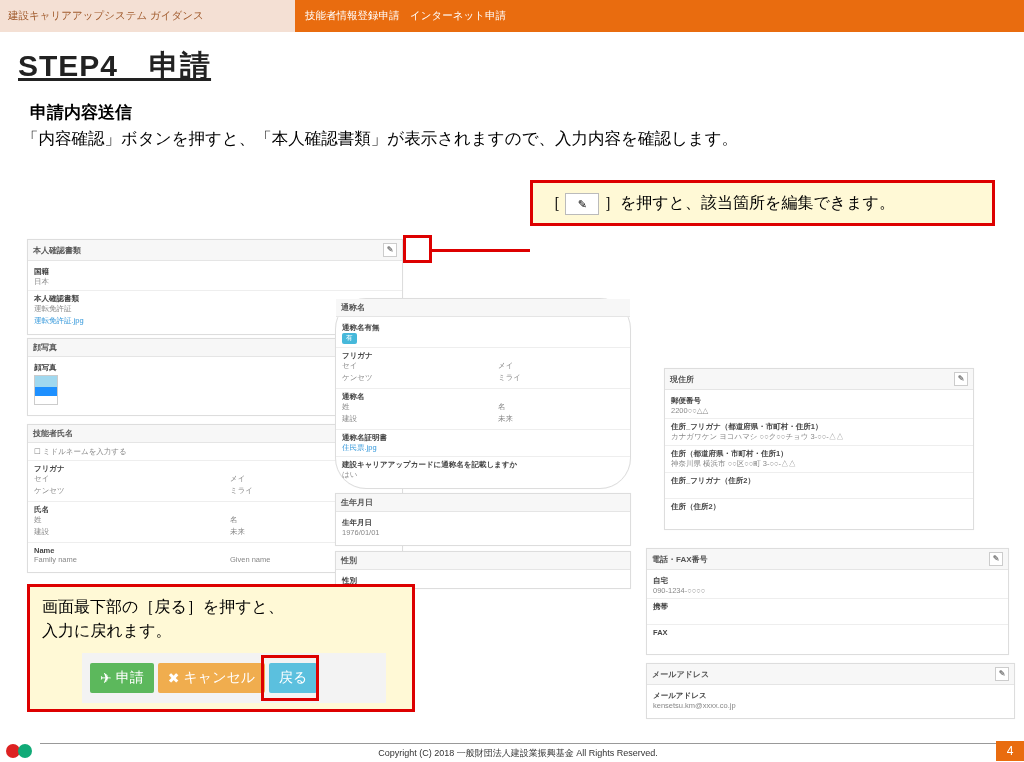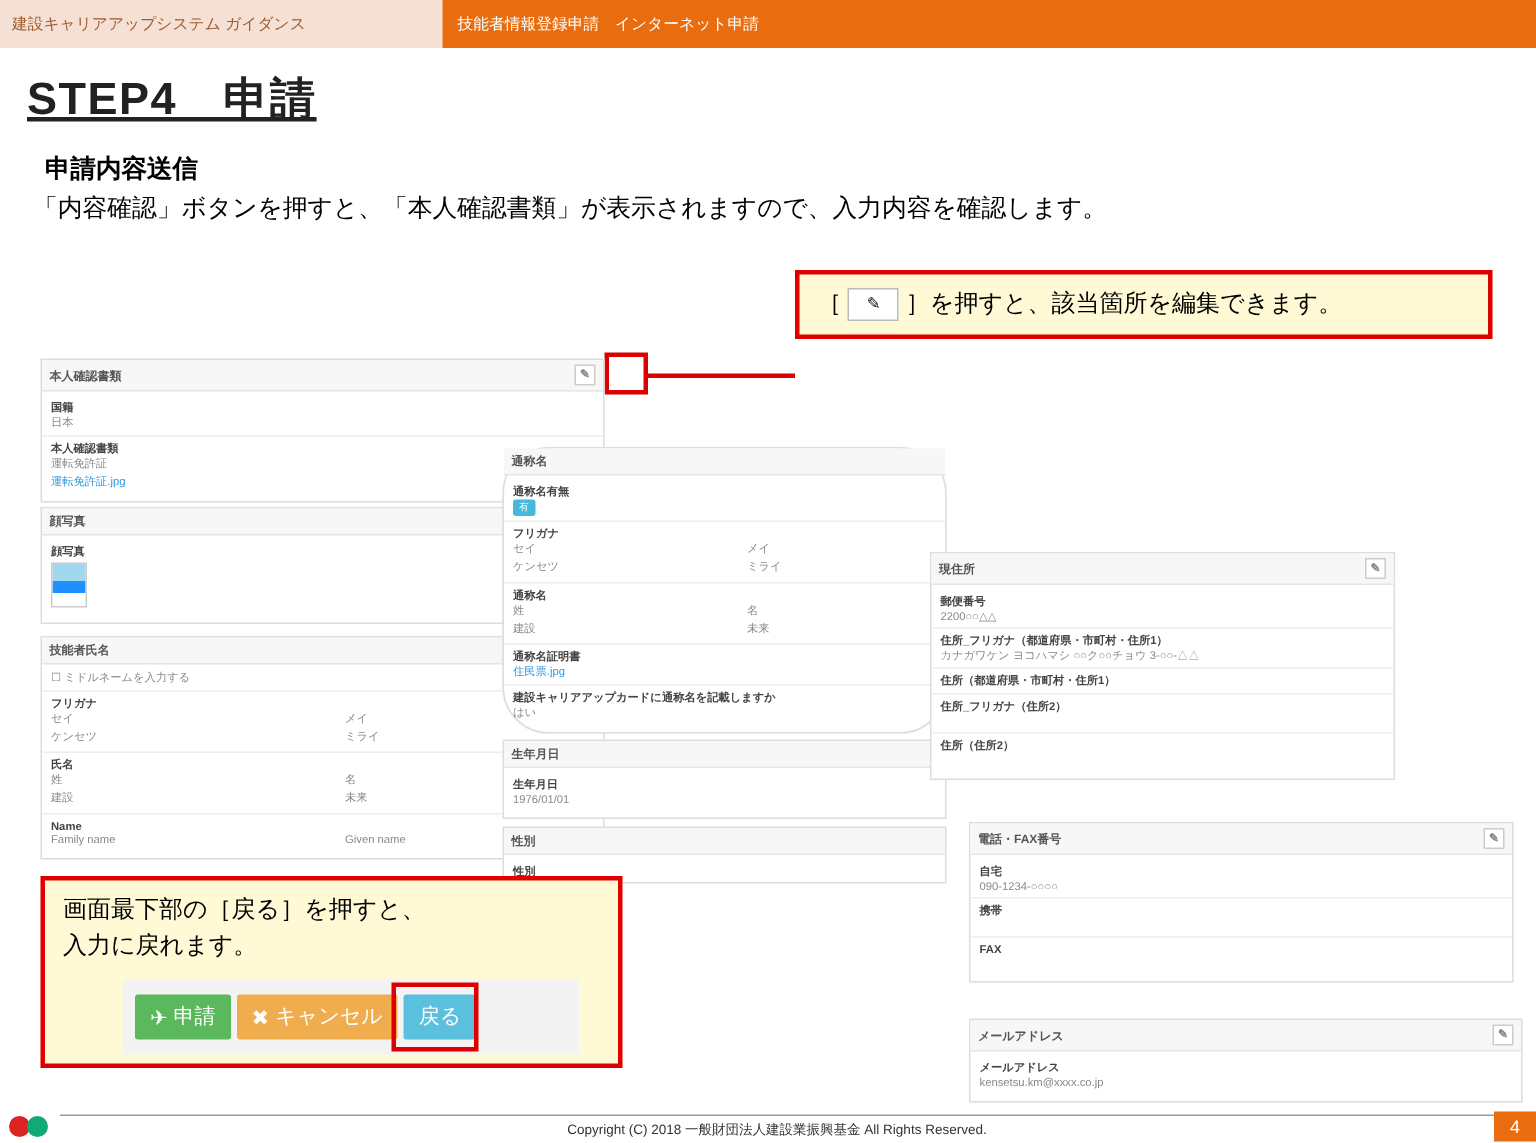--- a/index.html
+++ b/index.html
@@ -186,33 +186,34 @@
 
 <div class="panel" style="left:335px; top:551px; width:296px; height:38px;">
   <div class="panel-header">
       <span>性別</span>
     </div>
   <div class="panel-body">
       <div class="lbl">性別</div>
     </div>
 </div>
 
-<div class="panel" style="left:620px; top:368px; width:310px;">
+<div class="panel" style="left:664px; top:368px; width:310px;">
   <div class="panel-header">
     <span>現住所</span>
     <span class="edit-btn">✎</span>
   </div>
   <div class="panel-body">
     <div class="lbl">郵便番号</div>
     <div class="val">2200○○△△</div>
     <hr class="sep">
     <div class="lbl">住所_フリガナ（都道府県・市町村・住所1）</div>
     <div class="val">カナガワケン ヨコハマシ ○○ク○○チョウ 3-○○-△△</div>
     <hr class="sep">
     <div class="lbl">住所（都道府県・市町村・住所1）</div>
+    <div class="val">神奈川県 横浜市 ○○区○○町 3-○○-△△</div>
     <hr class="sep">
     <div class="lbl">住所_フリガナ（住所2）</div>
     <div class="val">&nbsp;</div>
     <hr class="sep">
     <div class="lbl">住所（住所2）</div>
     <div class="val">&nbsp;</div>
   </div>
 </div>
 
 <div class="panel" style="left:646px; top:548px; width:363px;">
@@ -225,21 +226,21 @@
     <div class="val">090-1234-○○○○</div>
     <hr class="sep">
     <div class="lbl">携帯</div>
     <div class="val">&nbsp;</div>
     <hr class="sep">
     <div class="lbl">FAX</div>
     <div class="val">&nbsp;</div>
   </div>
 </div>
 
-<div class="panel" style="left:646px; top:679px; width:369px;">
+<div class="panel" style="left:646px; top:663px; width:369px;">
   <div class="panel-header">
     <span>メールアドレス</span>
     <span class="edit-btn">✎</span>
   </div>
   <div class="panel-body">
     <div class="lbl">メールアドレス</div>
     <div class="val">kensetsu.km@xxxx.co.jp</div>
   </div>
 </div>
 

